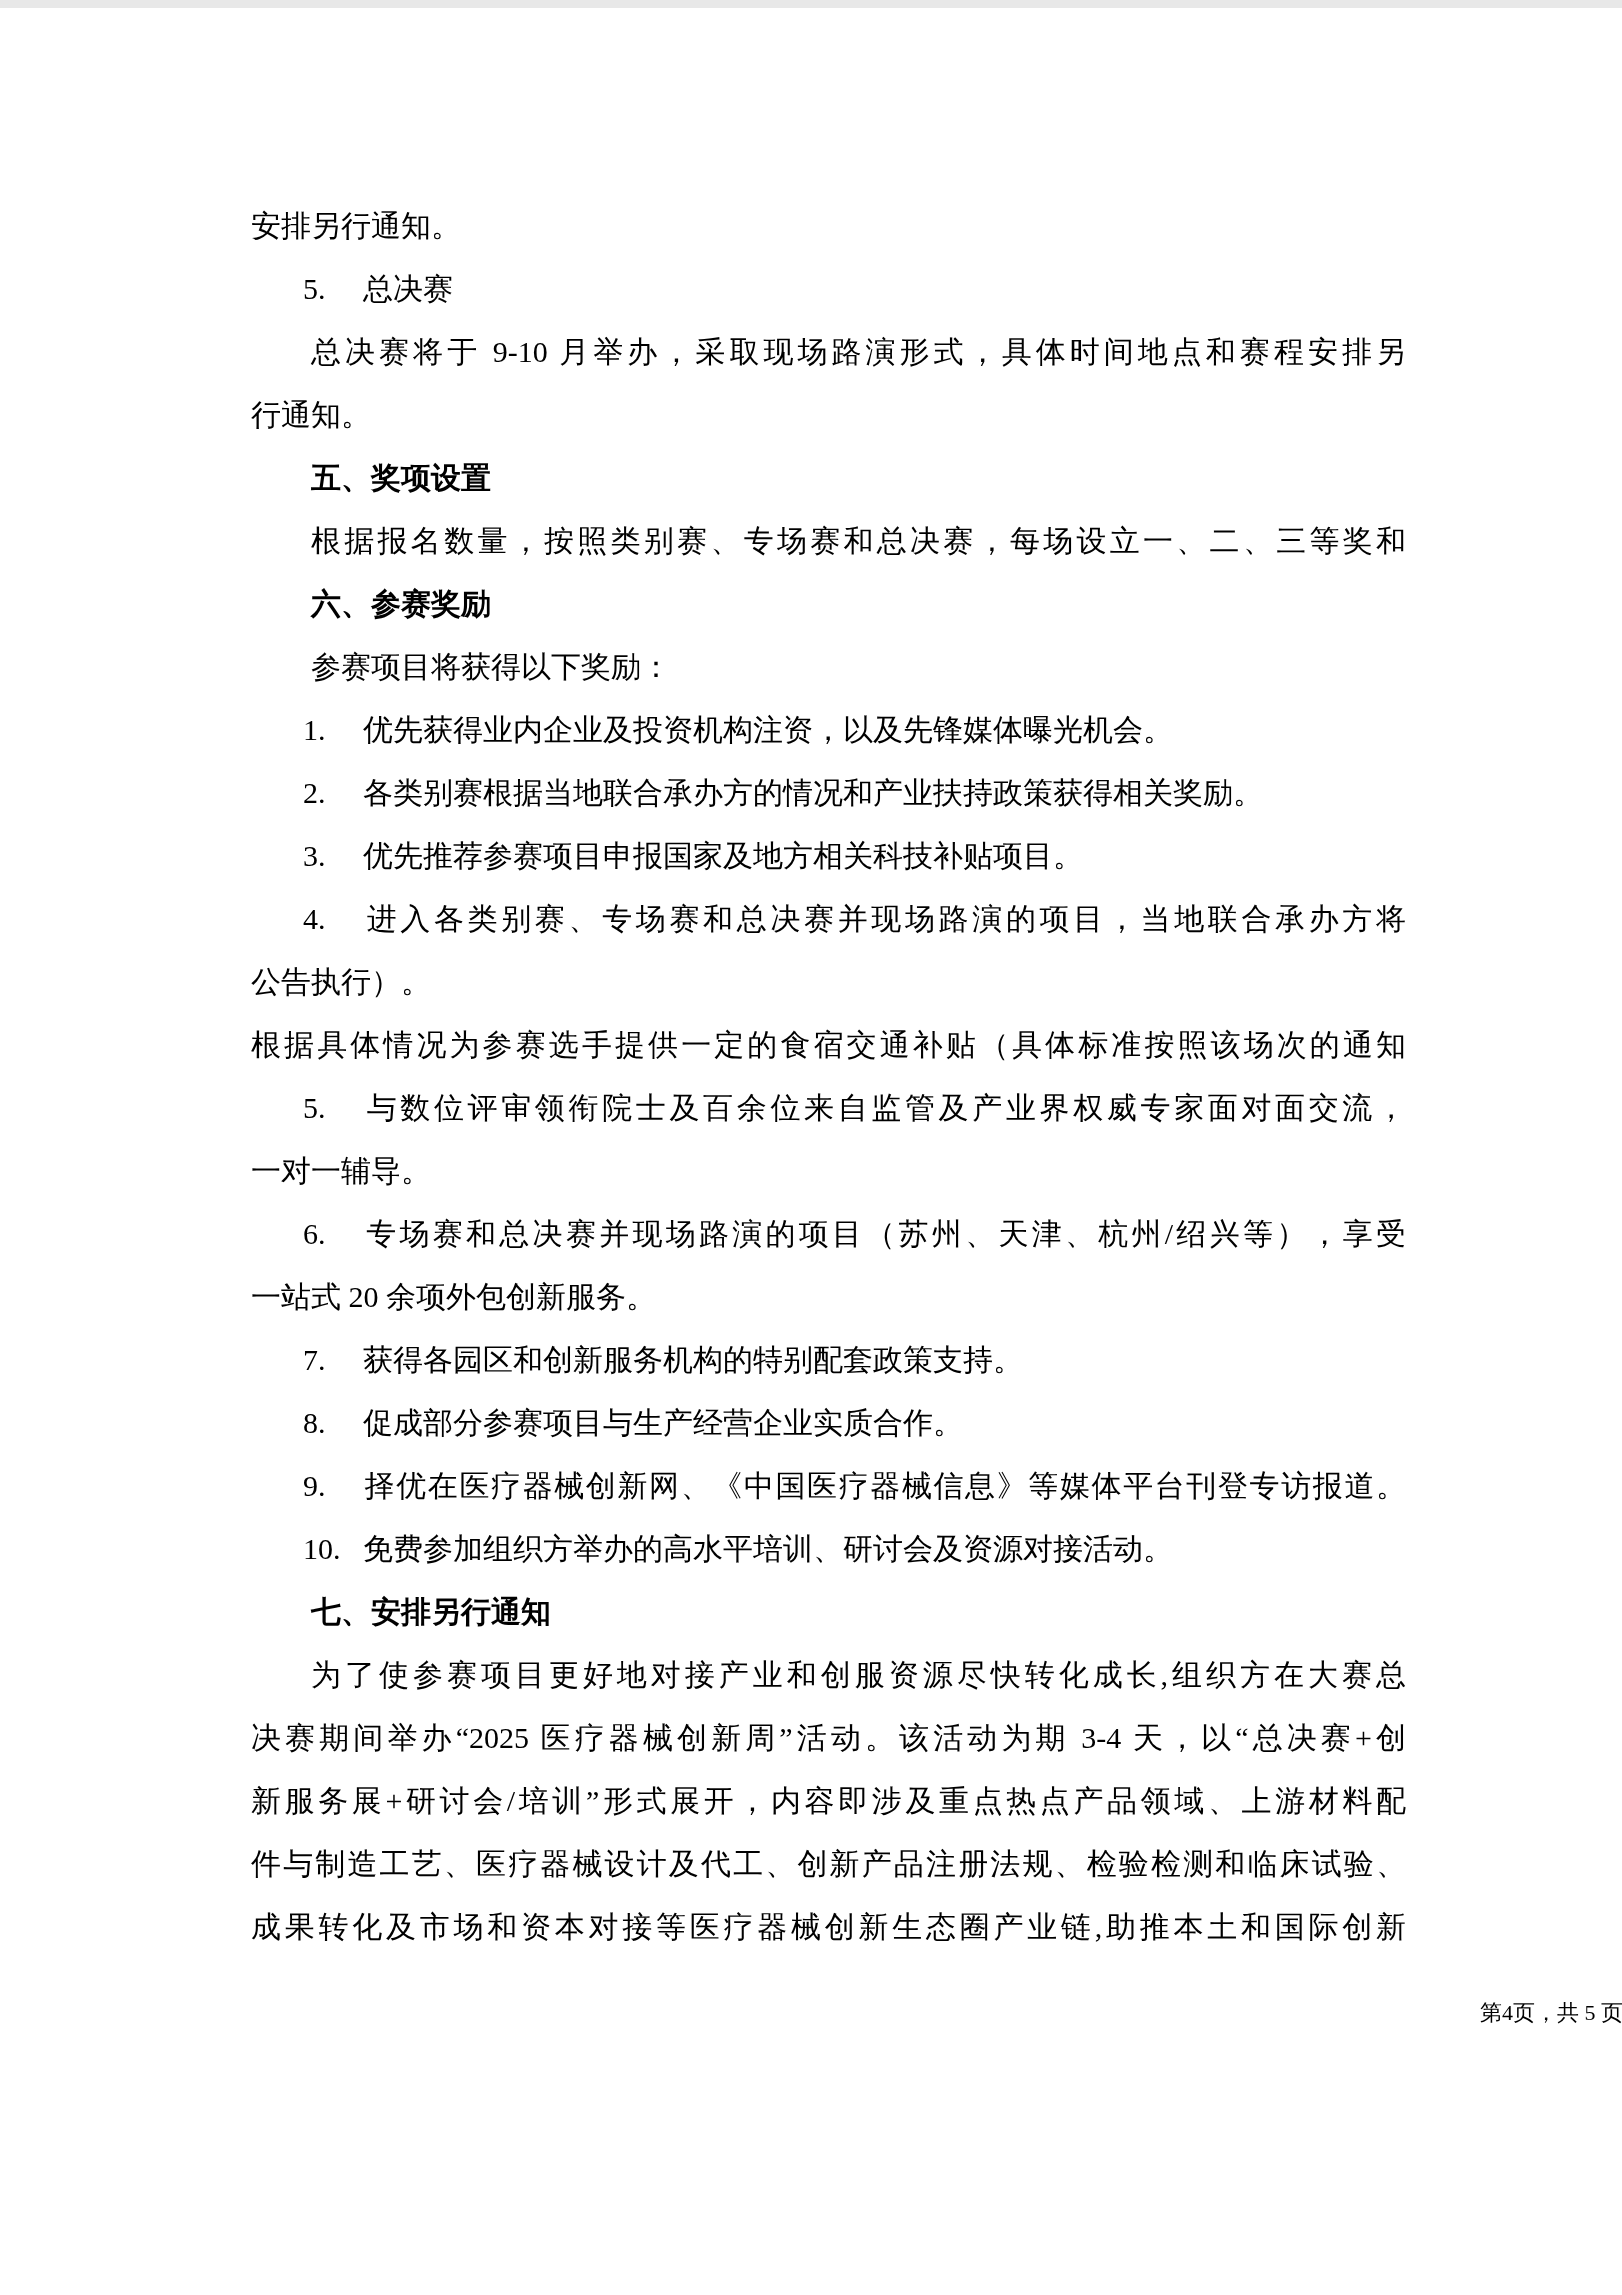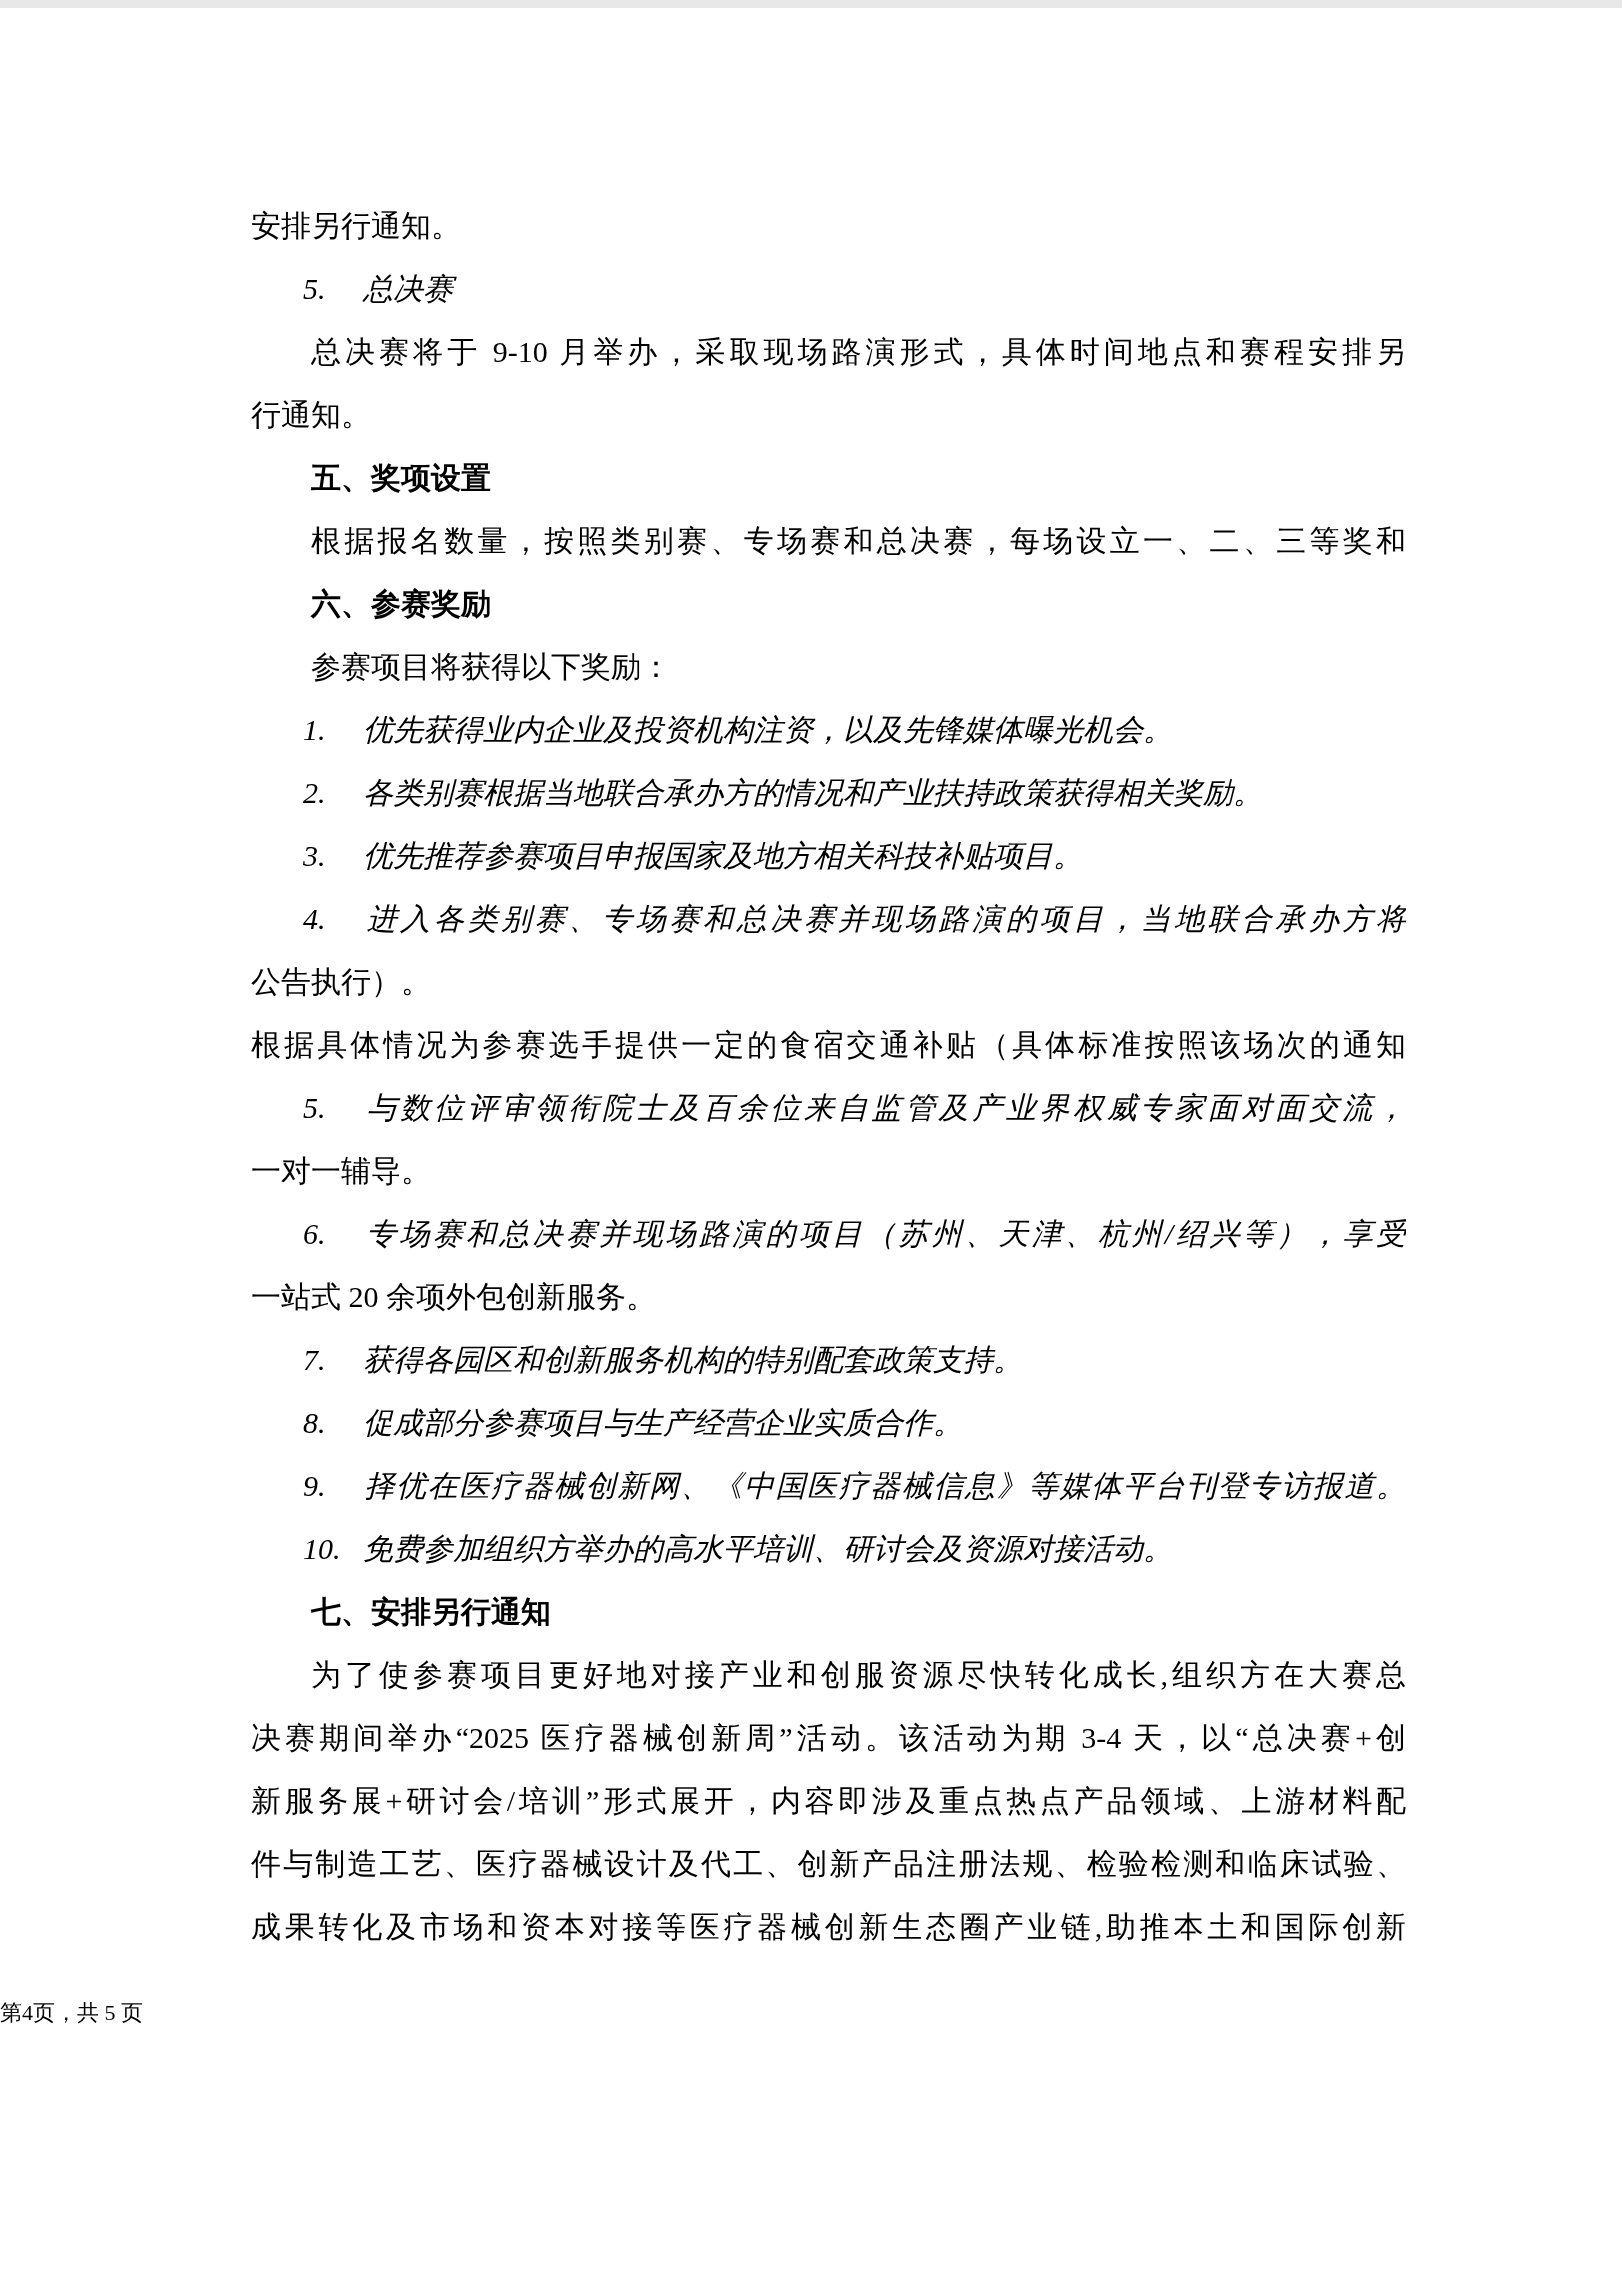--- a/index.html
+++ b/index.html
@@ -32,30 +32,30 @@
     white-space: nowrap;
   }
   
   .pfull, .cfull, .listfull {
     text-align: justify;
     text-align-last: justify;
   }
   
   .pend, .pfull, .h { text-indent: 60px; }
   
-  .list, .listfull { text-indent: 52px; font-style: italic; }
+  .list, .listfull { text-indent: 52px; }
   .h { font-weight: bold; }
   .num {
     display: inline-block;
     width: 60px;
     text-indent: 0;
   }
   .footer {
     margin-top: 41px;
-    text-align: left;
+    text-align: right;
     font-size: 22px;
     line-height: 27.5px;
     height: 27.5px;
   }
 </style>
 </head>
 <body>
 
 <div class="page" style="background: rgb(255, 255, 255); color: rgb(0, 0, 0);">
   <div class="content">

